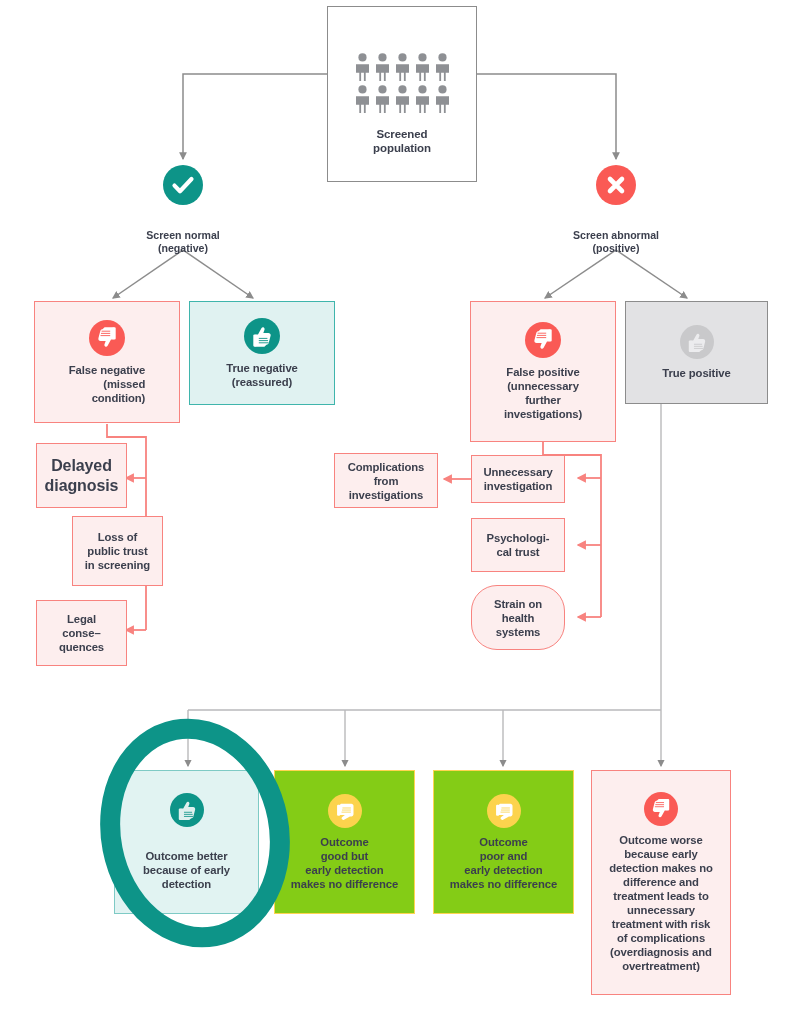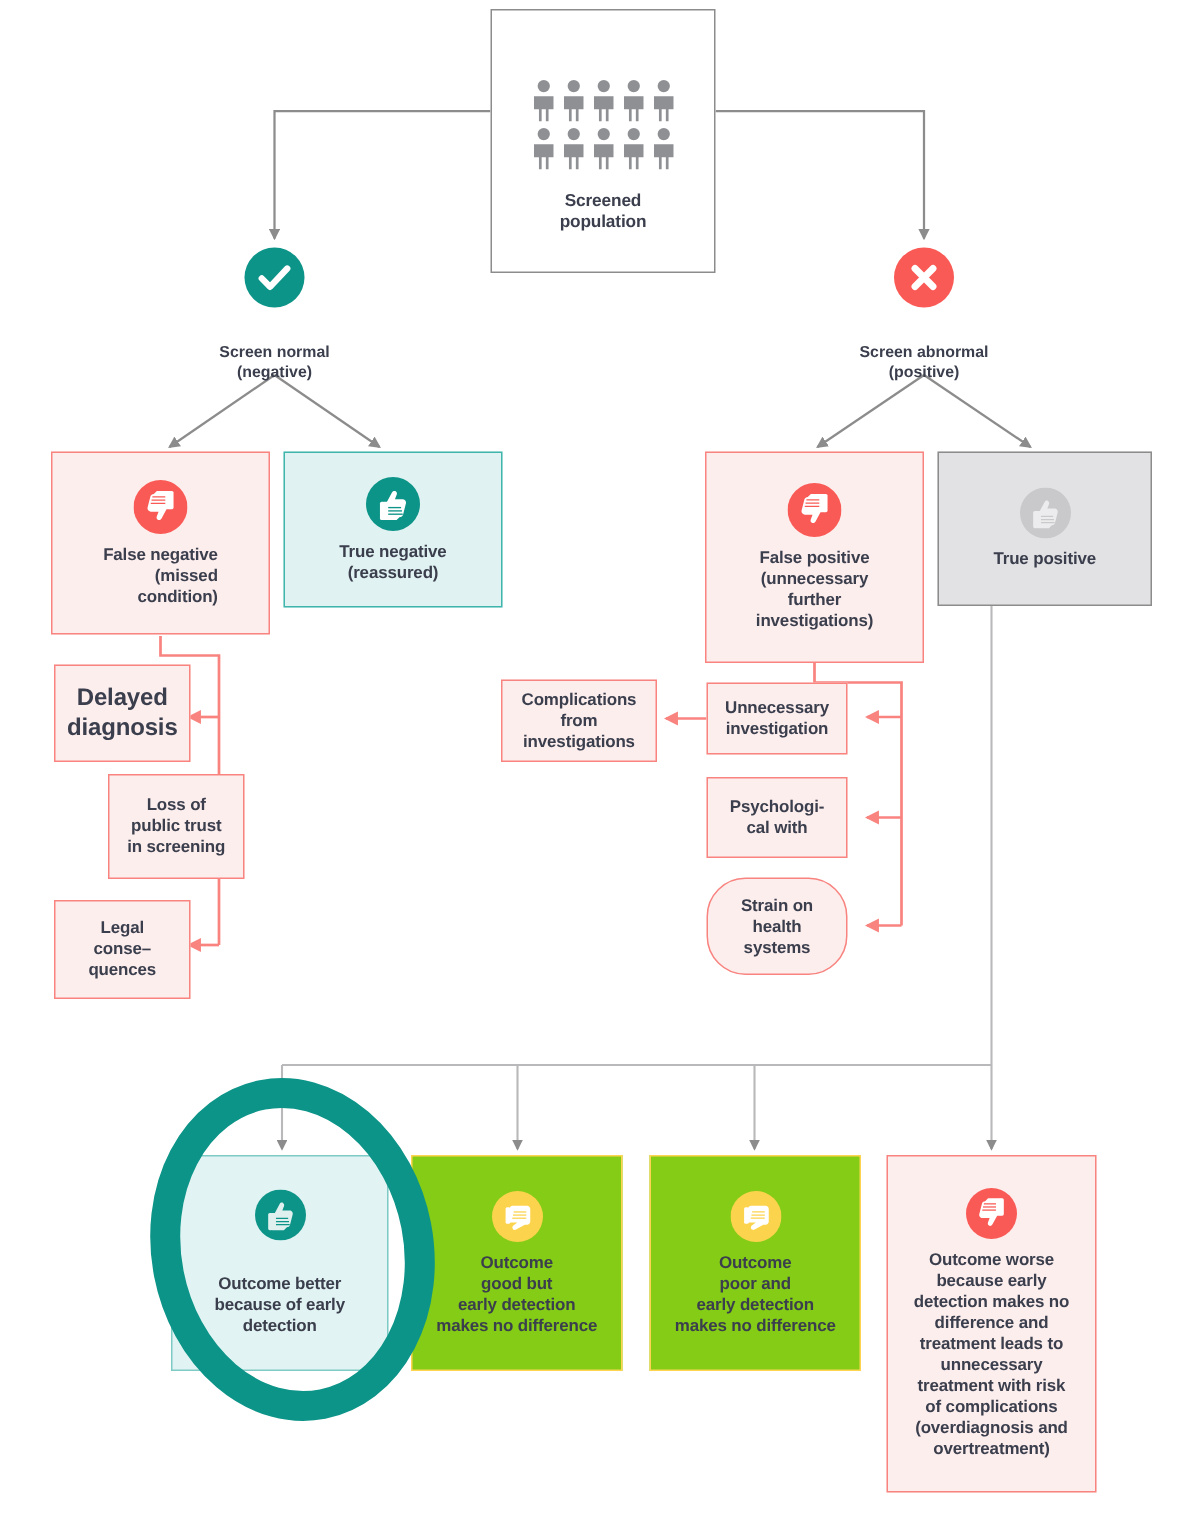--- a/index.html
+++ b/index.html
@@ -333,21 +333,21 @@
   </div>
 
   <div class="node v-red" style="left:334px; top:453px; width:104px; height:55px; font-size:11.3px;">
     <div class="label">Complications
 from
 investigations</div>
   </div>
 
   <div class="node v-red" style="left:471px; top:518px; width:94px; height:54px; font-size:11.3px;">
     <div class="label">Psychologi-
-cal with</div>
+cal trust</div>
   </div>
 
   <div class="node v-red" style="left:471px; top:585px; width:94px; height:65px; font-size:11.3px;border-radius:26px;">
     <div class="label">Strain on
 health
 systems</div>
   </div>
 
   <div class="node v-tealfill" style="left:114px; top:770px; width:145px; height:144px; font-size:11.3px;">
     <div class="nicon">

